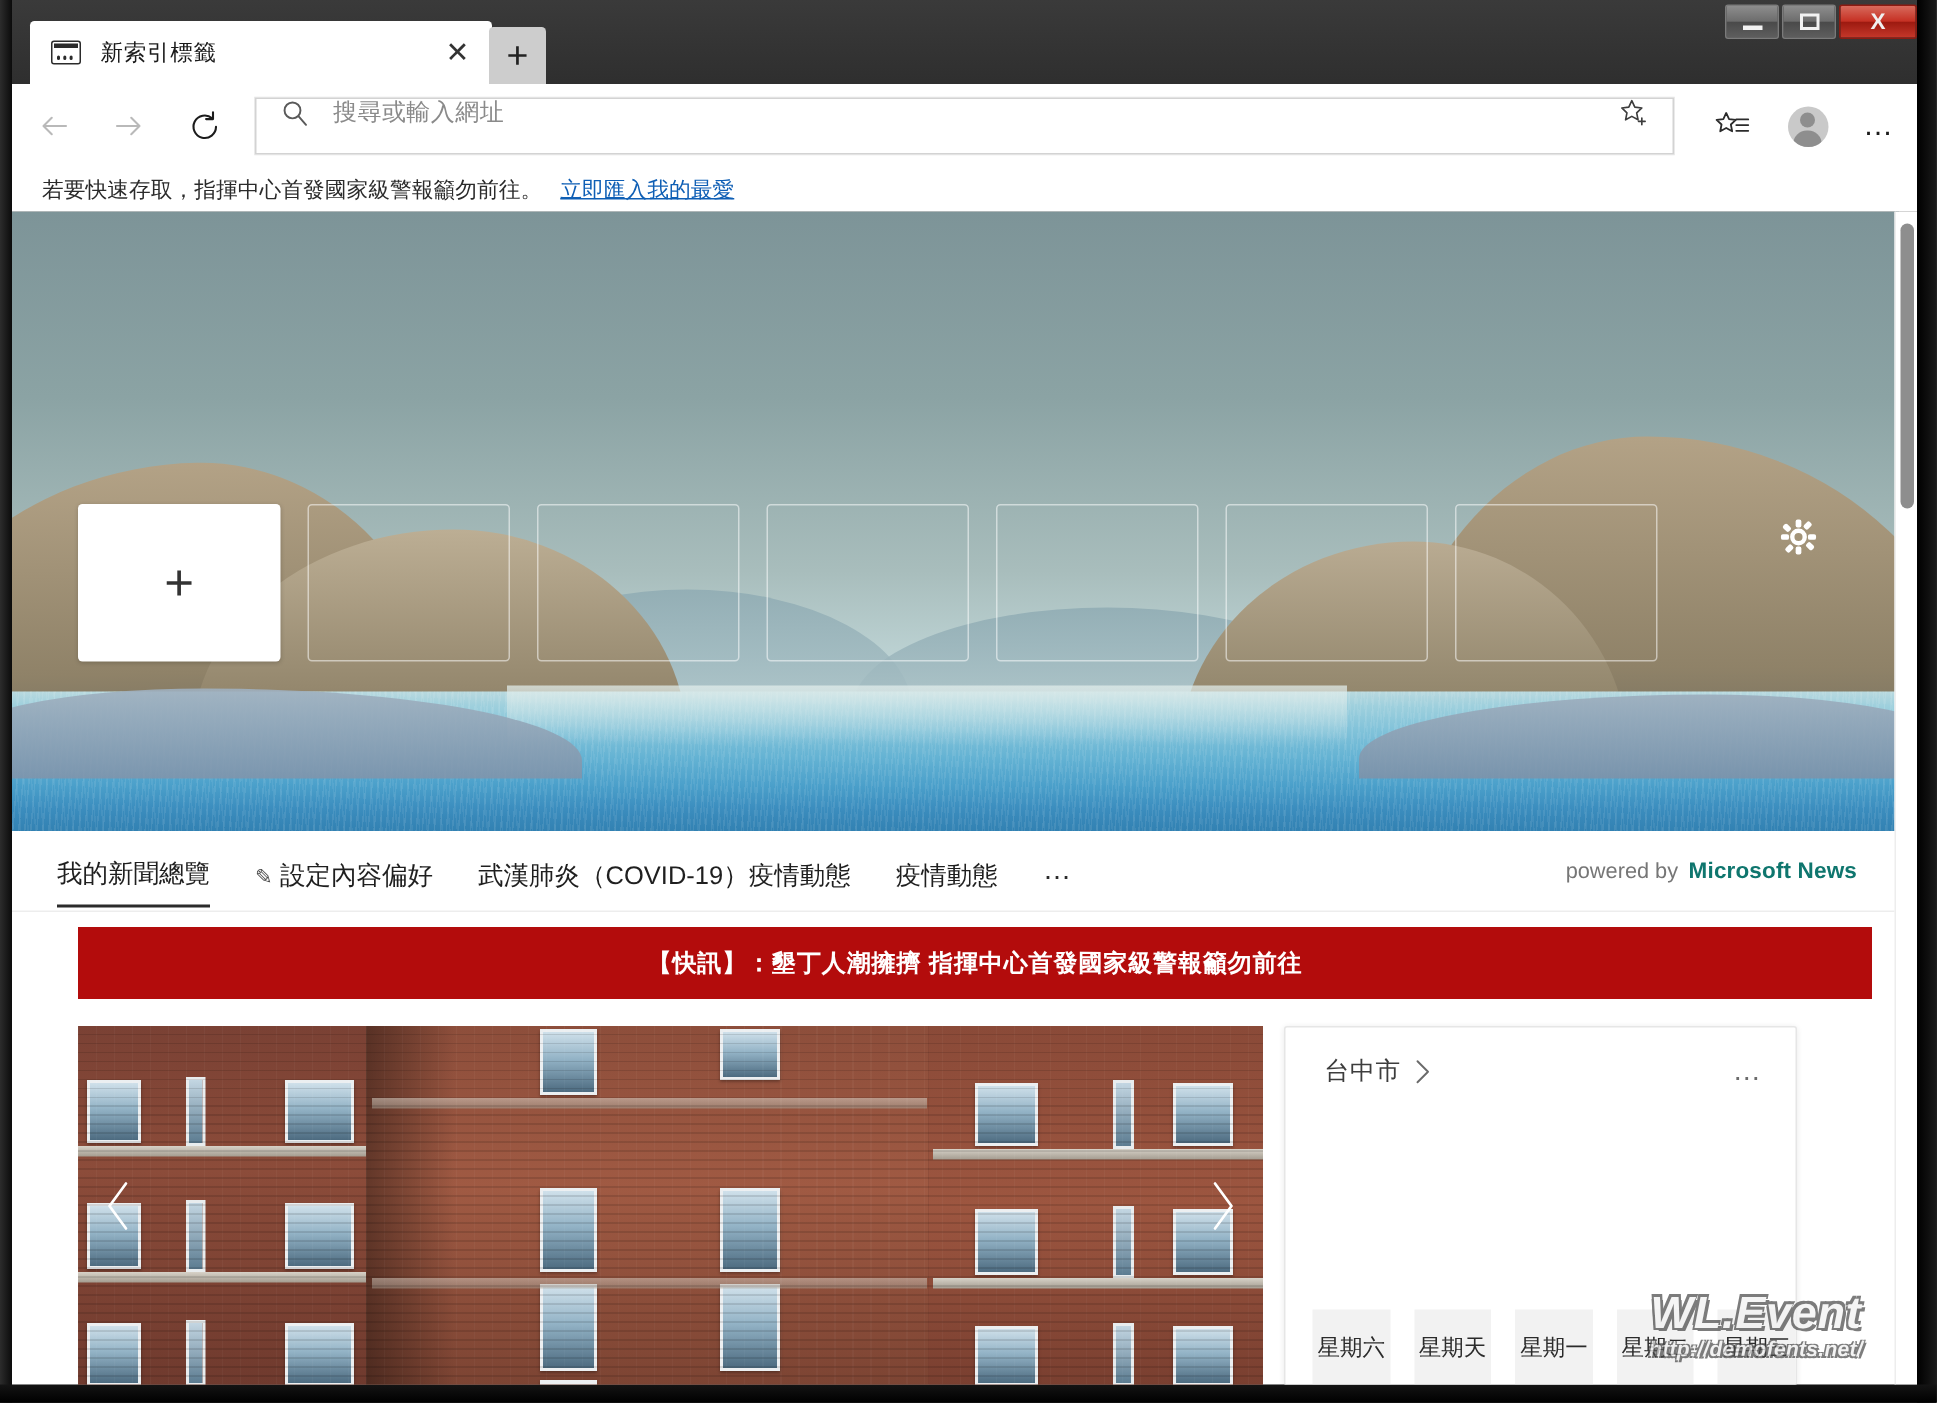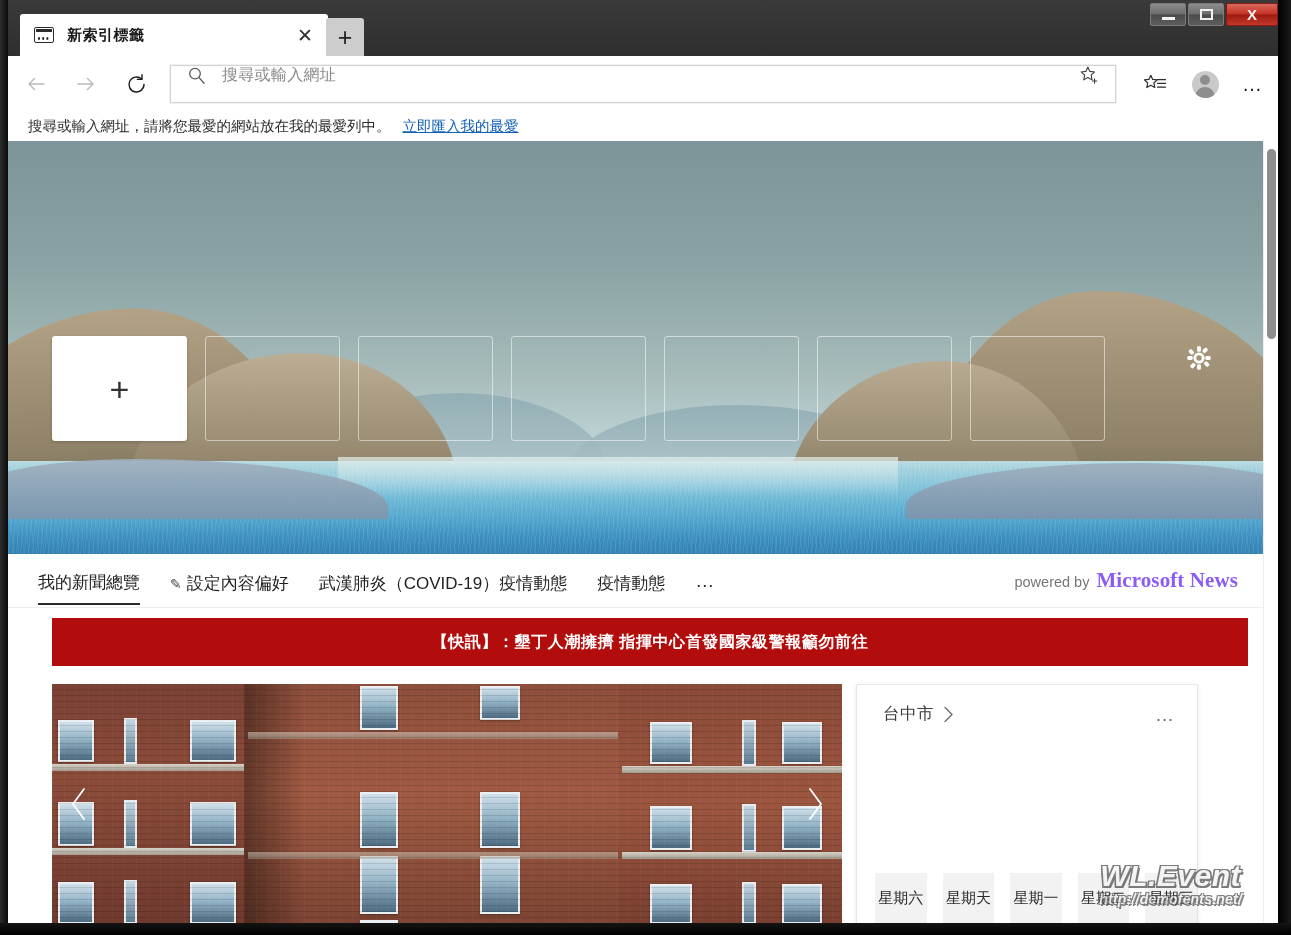--- a/index.html
+++ b/index.html
@@ -50,21 +50,20 @@
   }
   #tab-favicon::after {
     content: ""; position: absolute; left: 2.5px; bottom: 2.5px;
     width: 2.6px; height: 2.6px; background: #2b2b2b; border-radius: 50%;
     box-shadow: 4.2px 0 0 #2b2b2b, 8.4px 0 0 #2b2b2b;
   }
   #tab-title {
     flex: 1 1 auto; margin-left: 13px;
     font-size: 15px; color: #1a1a1a; white-space: nowrap; overflow: hidden;
     letter-spacing: .5px;
-    font-weight: bold;
   }
   #tab-close {
     flex: 0 0 auto; width: 30px; height: 30px;
     display: flex; align-items: center; justify-content: center;
     font-size: 19px; color: #333; font-weight: 300; line-height: 1;
   }
   #tab-new {
     position: absolute; left: 318px; top: 18px; width: 38px; height: 38px;
     background: #cdcdcd; border-radius: 3px 3px 0 0;
     display: flex; align-items: center; justify-content: center;
@@ -261,21 +260,21 @@
   }
   .news-tab.active { border-bottom: 2.5px solid #2b2b2b; }
   #news-tab-pref-icon { margin-right: 5px; color: #4a4a4a; font-size: 14px; }
   #news-nav-more {
     margin-left: 30px; font-size: 19px; color: #2b2b2b; letter-spacing: 2px; line-height: 1;
   }
   #news-powered {
     margin-left: auto; margin-right: 28px; display: flex; align-items: baseline; gap: 7px;
   }
   #news-powered-prefix { font-size: 14.5px; color: #767676; }
-  #news-powered-brand { font-size: 21px; color: #8b5cf6; font-weight: bold; letter-spacing: .1px; font-family: Liberation Serif, serif; }
+  #news-powered-brand { font-size: 15px; color: #0f766e; font-weight: bold; letter-spacing: .1px; }
 
   
   #breaking-banner {
     position: absolute; left: 44px; top: 477px; width: 1196px; height: 48px;
     background: #b30c0c; color: #ffffff;
     display: flex; align-items: center; justify-content: center;
     font-size: 16px; font-weight: bold; letter-spacing: .6px;
   }
 
   
@@ -471,21 +470,21 @@
 
       <div id="btn-profile">
         <span id="avatar-circle"></span>
       </div>
 
       <div id="btn-more">…</div>
 
     </div>
 
     <div id="favbar">
-      <span>搜尋或輸入網址，請將您最愛的網站放在我的最愛列中。</span>
+      <span>若要快速存取，指揮中心首發國家級警報籲勿前往。</span>
       <a id="favbar-import-link" href="#">立即匯入我的最愛</a>
     </div>
 
   </div>
 
   <div id="page-viewport">
 
     <div id="hero">
       <div id="hero-sky"></div>
       <div class="mtn-far" id="mtn-c1"></div>

